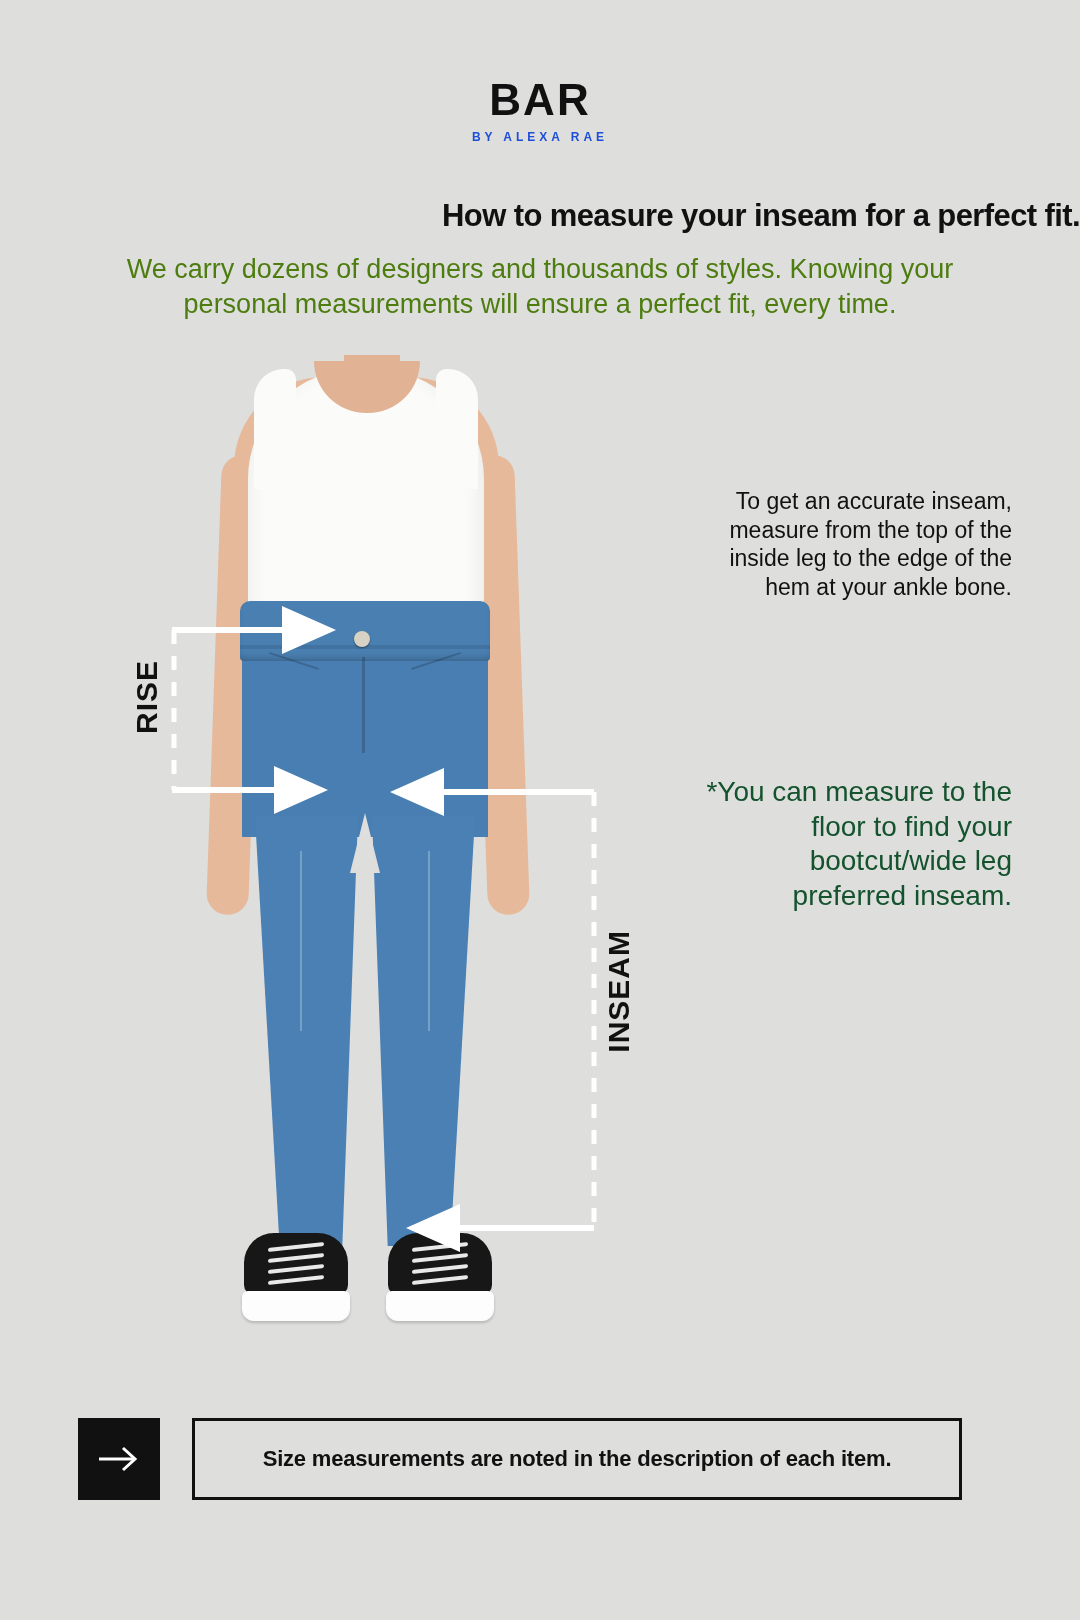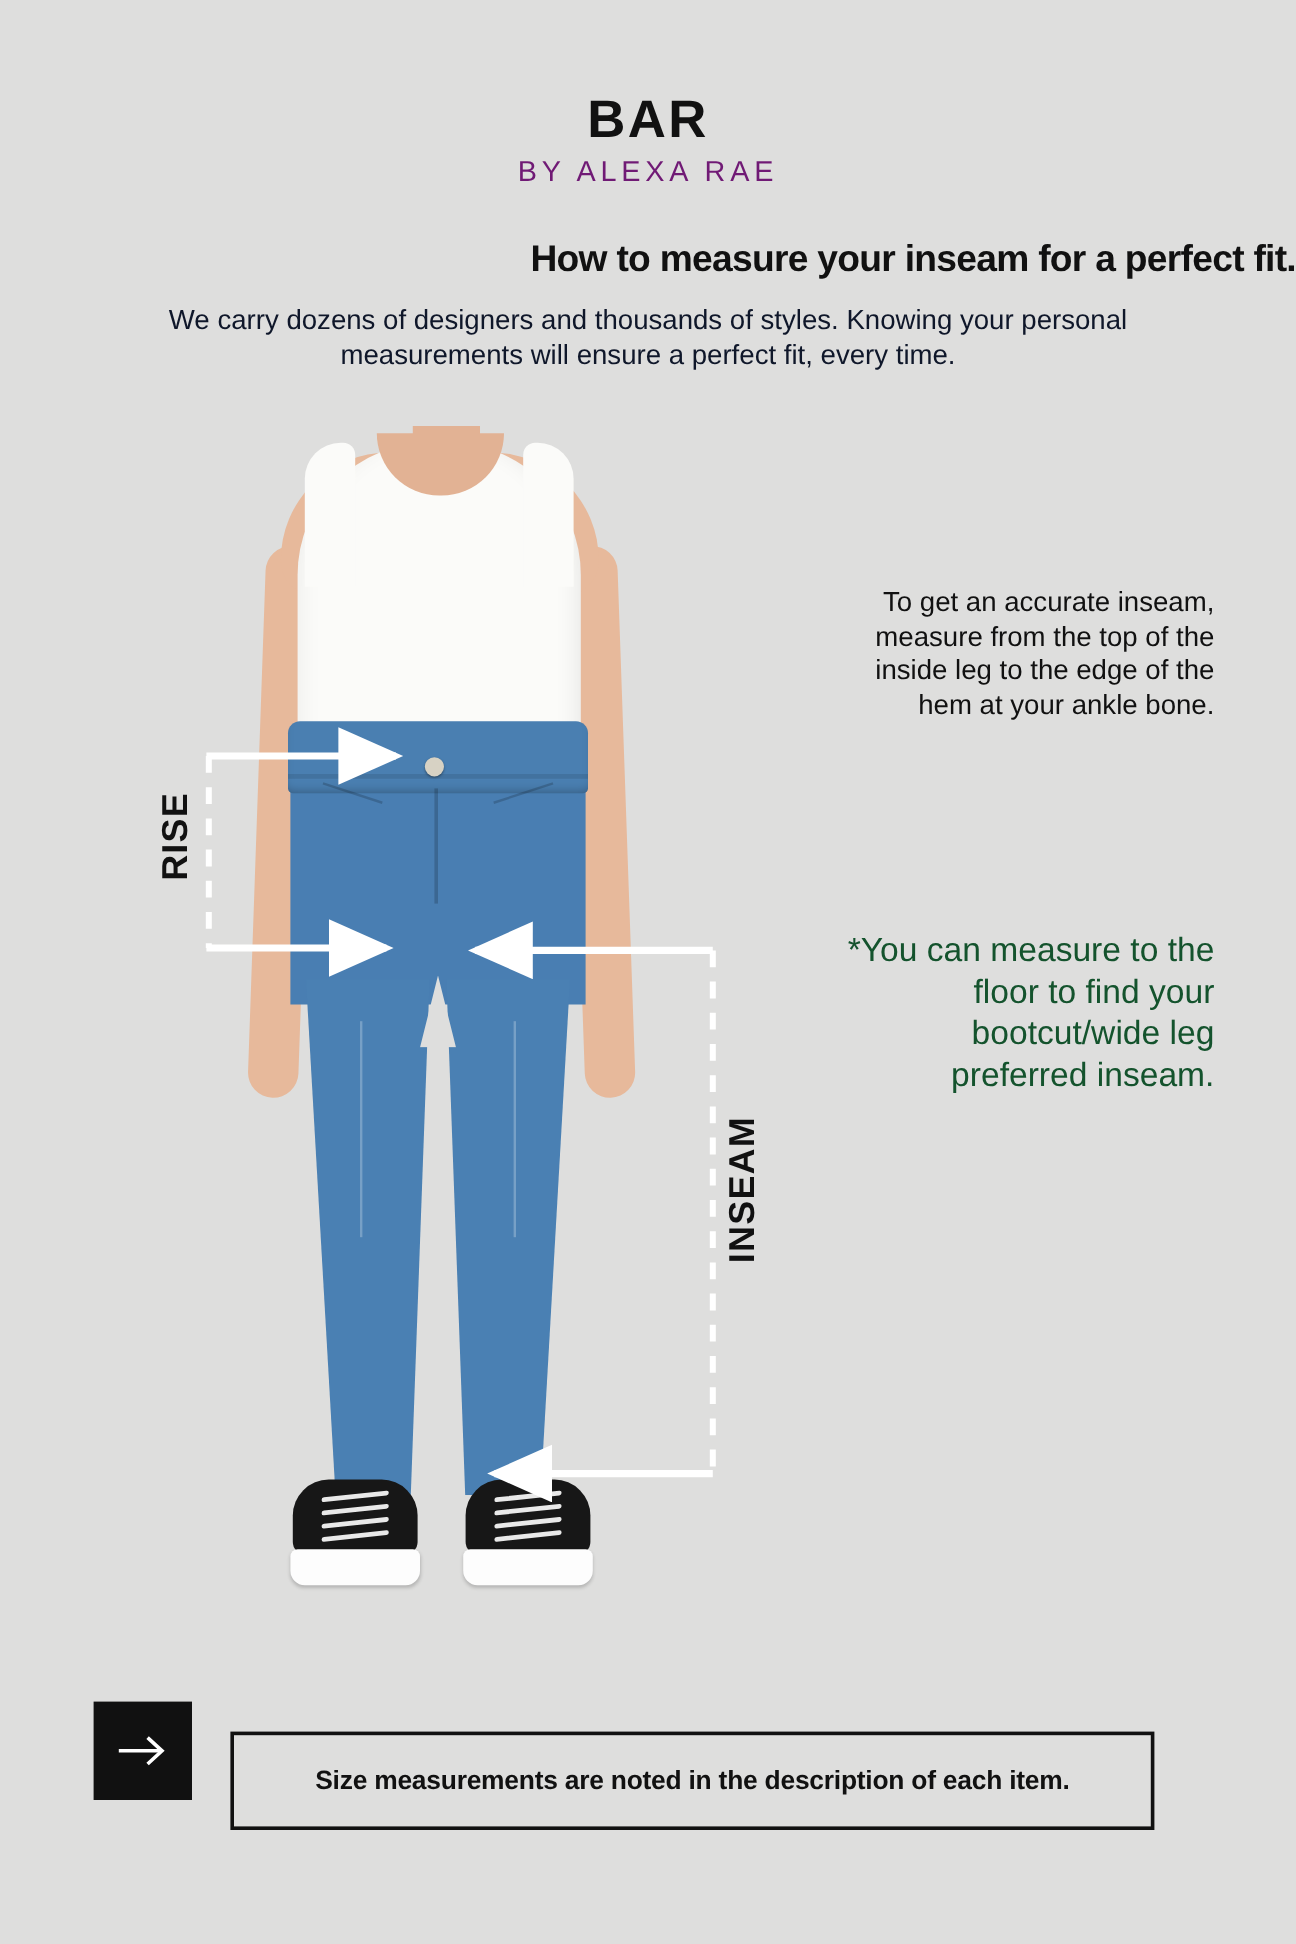--- a/index.html
+++ b/index.html
@@ -24,25 +24,25 @@
   }
   .brand-word {
     font-family: "Liberation Sans", sans-serif;
     font-size: 44px;
     font-weight: bold;
     letter-spacing: 2px;
     line-height: 1;
     color: #111;
   }
   .brand-sub {
-    font-size: 24px;
-    font-weight: normal;
+    font-size: 12px;
+    font-weight: bold;
     letter-spacing: 4px;
     margin-top: 8px;
-    color: #701a75;
+    color: #1d4ed8;
   }
 
   
   .headline {
     position: absolute;
     top: 198px;
     left: 0;
     width: 100%;
     text-align: right;
     font-size: 31px;
@@ -50,23 +50,23 @@
     letter-spacing: -0.6px;
     color: #111;
   }
   .subhead {
     position: absolute;
     top: 252px;
     left: 50%;
     transform: translateX(-50%);
     width: 880px;
     text-align: center;
-    font-size: 23px;
+    font-size: 27px;
     line-height: 1.28;
-    color: #0f172a;
+    color: #4d7c0f;
   }
 
   
   .photo {
     position: absolute;
     left: 196px;
     top: 355px;
     width: 340px;
     height: 1020px;
   }
@@ -239,21 +239,20 @@
     background: #111;
     display: flex; align-items: center; justify-content: center;
   }
   .footer-box {
     position: absolute;
     left: 192px; top: 1418px;
     width: 770px; height: 82px;
     border: 3px solid #111;
     display: flex; align-items: center; justify-content: center;
     text-align: center;
-    margin-top: 25px;
   }
   .footer-text {
     font-size: 22px;
     font-weight: bold;
     color: #111;
     letter-spacing: -0.2px;
   }
 </style>
 </head>
 <body>

